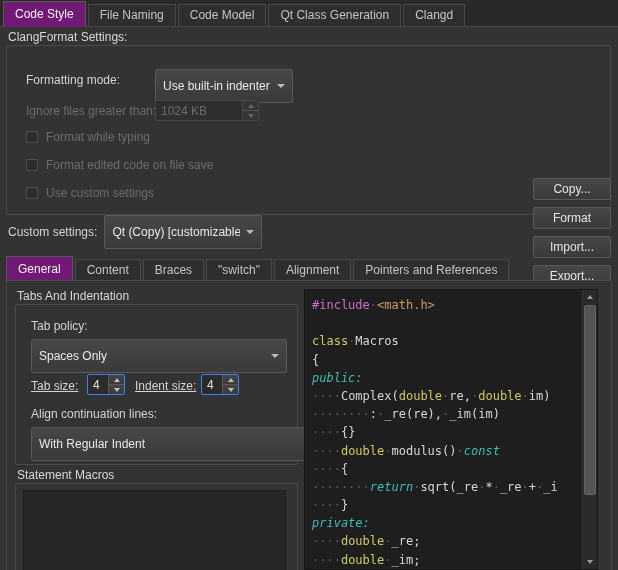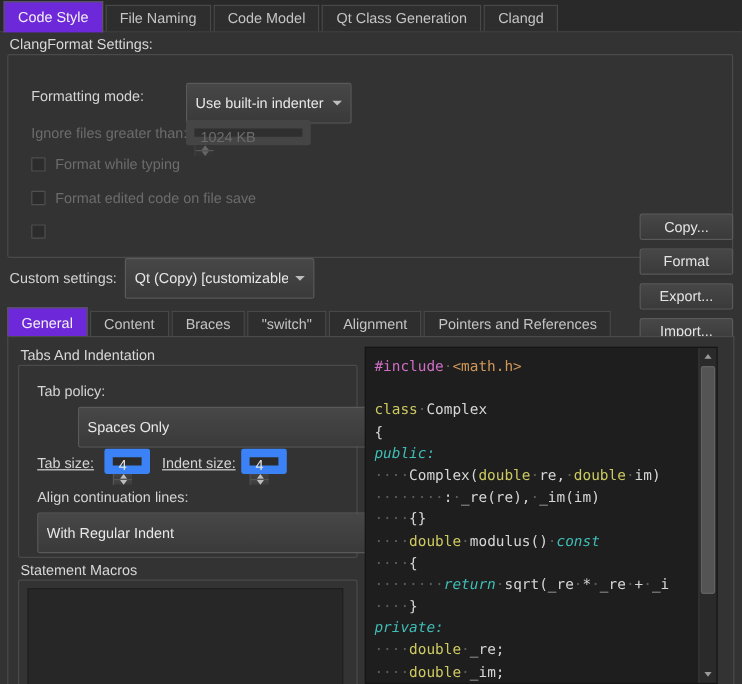--- a/index.html
+++ b/index.html
@@ -9,21 +9,21 @@
     font-family:"Liberation Sans",sans-serif;font-size:12px;
     position:relative;
   }
   .page{position:absolute;inset:0;}
 
   
   #top-tabbar{position:absolute;top:0;left:0;right:0;height:27px;background:#292929;
     border-bottom:1px solid #454545;display:flex;align-items:flex-end;padding-left:3px;box-sizing:border-box;}
   .tab{box-sizing:border-box;height:22px;line-height:20px;padding:0 11px;background:#2e2e2e;
     border:1px solid #484848;border-bottom:none;color:#c4c4c4;margin-right:2px;white-space:nowrap;cursor:default;}
-  .tab.selected{height:26px;line-height:25px;background:#6d28d9;color:#f2f2f2;border-color:#585858;margin-bottom:-1px;}
+  .tab.selected{height:26px;line-height:25px;background:#701a75;color:#f2f2f2;border-color:#585858;margin-bottom:-1px;}
 
   
   .groupbox{position:absolute;}
   .gb-title{position:absolute;left:2px;top:0;color:#d8d8d8;z-index:2;}
   .gb-border{position:absolute;left:0;right:0;top:15px;bottom:0;border:1px solid #4a4a4a;border-radius:2px;}
 
   
   .combo{box-sizing:border-box;height:21px;background:linear-gradient(#474747,#3a3a3a);
     border:1px solid #5a5a5a;border-radius:2px;color:#e8e8e8;display:flex;align-items:center;
     padding:16px 7px;justify-content:space-between;gap:6px;cursor:default;}
@@ -31,21 +31,21 @@
   .btn{box-sizing:border-box;height:22px;min-width:78px;padding:0 12px;background:linear-gradient(#474747,#3a3a3a);
     border:1px solid #5a5a5a;border-radius:2px;color:#e4e4e4;font-size:12px;
     display:flex;align-items:center;justify-content:center;font-family:"Liberation Sans",sans-serif;cursor:default;}
   .tri{display:inline-block;width:0;height:0;}
   .tri-down{border-left:4px solid transparent;border-right:4px solid transparent;border-top:4px solid #bdbdbd;}
   .tri-up{border-left:4px solid transparent;border-right:4px solid transparent;border-bottom:4px solid #bdbdbd;}
   .tri.sm{border-left-width:3px;border-right-width:3px;}
   .tri-down.sm{border-top-width:4px;}
   .tri-up.sm{border-bottom-width:4px;}
 
-  .spin{box-sizing:border-box;height:21px;background:#2b2b2b;border:7px solid #3b82f6;border-radius:2px;display:flex;flex-direction:column;}
+  .spin{box-sizing:border-box;height:21px;background:#2b2b2b;border:1px solid #3b82f6;border-radius:2px;display:flex;}
   .spin-val{flex:1;display:flex;align-items:center;padding:0 5px;color:#e6e6e6;}
   .spin-btns{width:15px;display:flex;flex-direction:column;border-left:1px solid #565656;}
   .spin-btn{flex:1;display:flex;align-items:center;justify-content:center;background:linear-gradient(#454545,#3a3a3a);}
   .spin-btn + .spin-btn{border-top:1px solid #565656;}
   .spin.disabled{border-color:#454545;background:#2f2f2f;}
   .spin.disabled .spin-val{color:#6c6c6c;}
   .spin.disabled .spin-btns{border-left-color:#454545;}
   .spin.disabled .spin-btn{background:#353535;}
   .spin.disabled .tri-up{border-bottom-color:#666;}
   .spin.disabled .tri-down{border-top-color:#666;}
@@ -70,21 +70,21 @@
   #custom-row{position:absolute;left:8px;top:221px;right:7px;height:22px;display:flex;align-items:center;gap:7px;}
   #custom-combo{width:158px;flex:none;}
   #custom-buttons{display:flex;gap:7px;margin-left:auto;flex-direction:column;}
 
   
   #style-tabbar{position:absolute;left:6px;top:254px;right:6px;height:27px;display:flex;align-items:flex-end;box-sizing:border-box;}
   #style-panel{position:absolute;left:6px;top:280px;right:6px;bottom:0;border:1px solid #4a4a4a;border-bottom:none;background:#333333;overflow:hidden;}
 
   #tabs-indent-group{left:8px;top:8px;width:283px;height:176px;}
   #tab-policy-label{position:absolute;left:16px;top:30px;}
-  #tab-policy-combo{position:absolute;left:16px;top:50px;width:256px;margin-left:34px;}
+  #tab-policy-combo{position:absolute;left:16px;top:50px;width:256px;}
   #tab-size-label{position:absolute;left:16px;top:90px;}
   #tab-size-spin{position:absolute;left:72px;top:85px;width:38px;}
   #indent-size-label{position:absolute;left:120px;top:90px;}
   #indent-size-spin{position:absolute;left:186px;top:85px;width:38px;}
   #align-label{position:absolute;left:16px;top:118px;}
   #align-combo{position:absolute;left:16px;top:138px;width:304px;}
 
   #statement-group{left:8px;top:187px;width:283px;height:110px;}
   #statement-textarea{position:absolute;left:8px;top:22px;right:12px;height:84px;background:#272727;border:1px solid #1f1f1f;}
 
@@ -147,35 +147,36 @@
         <div class="cbrow disabled">
           <span class="cb"></span>
           <span class="cb-label">Format while typing</span>
         </div>
         <div class="cbrow disabled">
           <span class="cb"></span>
           <span class="cb-label">Format edited code on file save</span>
         </div>
         <div class="cbrow disabled">
           <span class="cb"></span>
+          <span class="cb-label">Use custom settings</span>
         </div>
       </div>
   </div>
 
   <div id="custom-row">
     <span class="lbl">Custom settings:</span>
     <div class="combo" id="custom-combo">
       <span class="combo-text">Qt (Copy) [customizable]</span>
       <i class="tri tri-down"></i>
     </div>
     <div id="custom-buttons">
         <button class="btn">Copy...</button>
         <button class="btn">Format</button>
+        <button class="btn">Import...</button>
         <button class="btn">Export...</button>
-        <button class="btn">Import...</button>
       </div>
   </div>
 
   <div id="style-tabbar">
       <div class="tab selected">General</div>
       <div class="tab">Content</div>
       <div class="tab">Braces</div>
       <div class="tab">"switch"</div>
       <div class="tab">Alignment</div>
       <div class="tab">Pointers and References</div>
@@ -229,21 +230,21 @@
     <div class="groupbox" id="statement-group">
       <div class="gb-title">Statement Macros</div>
       <div class="gb-border"></div>
       <div id="statement-textarea"></div>
     </div>
 
     <div id="editor">
       <div id="code-lines">
           <div class="code-line"><span class="tk-pp">#include</span><span class="tk-ws">·</span><span class="tk-str">&lt;math.h&gt;</span></div>
           <div class="code-line">&nbsp;</div>
-          <div class="code-line"><span class="tk-kw">class</span><span class="tk-ws">·</span><span class="tk-id">Complex</span></div>
+          <div class="code-line"><span class="tk-kw">class</span><span class="tk-ws">·</span><span class="tk-id">Macros</span></div>
           <div class="code-line"><span class="tk-id">{</span></div>
           <div class="code-line"><span class="tk-kw2">public:</span></div>
           <div class="code-line"><span class="tk-ws">····</span><span class="tk-id">Complex(</span><span class="tk-kw">double</span><span class="tk-ws">·</span><span class="tk-id">re,</span><span class="tk-ws">·</span><span class="tk-kw">double</span><span class="tk-ws">·</span><span class="tk-id">im)</span></div>
           <div class="code-line"><span class="tk-ws">········</span><span class="tk-id">:</span><span class="tk-ws">·</span><span class="tk-id">_re(re),</span><span class="tk-ws">·</span><span class="tk-id">_im(im)</span></div>
           <div class="code-line"><span class="tk-ws">····</span><span class="tk-id">{}</span></div>
           <div class="code-line"><span class="tk-ws">····</span><span class="tk-kw">double</span><span class="tk-ws">·</span><span class="tk-id">modulus()</span><span class="tk-ws">·</span><span class="tk-kw2">const</span></div>
           <div class="code-line"><span class="tk-ws">····</span><span class="tk-id">{</span></div>
           <div class="code-line"><span class="tk-ws">········</span><span class="tk-kw2">return</span><span class="tk-ws">·</span><span class="tk-id">sqrt(_re</span><span class="tk-ws">·</span><span class="tk-id">*</span><span class="tk-ws">·</span><span class="tk-id">_re</span><span class="tk-ws">·</span><span class="tk-id">+</span><span class="tk-ws">·</span><span class="tk-id">_i</span></div>
           <div class="code-line"><span class="tk-ws">····</span><span class="tk-id">}</span></div>
           <div class="code-line"><span class="tk-kw2">private:</span></div>

